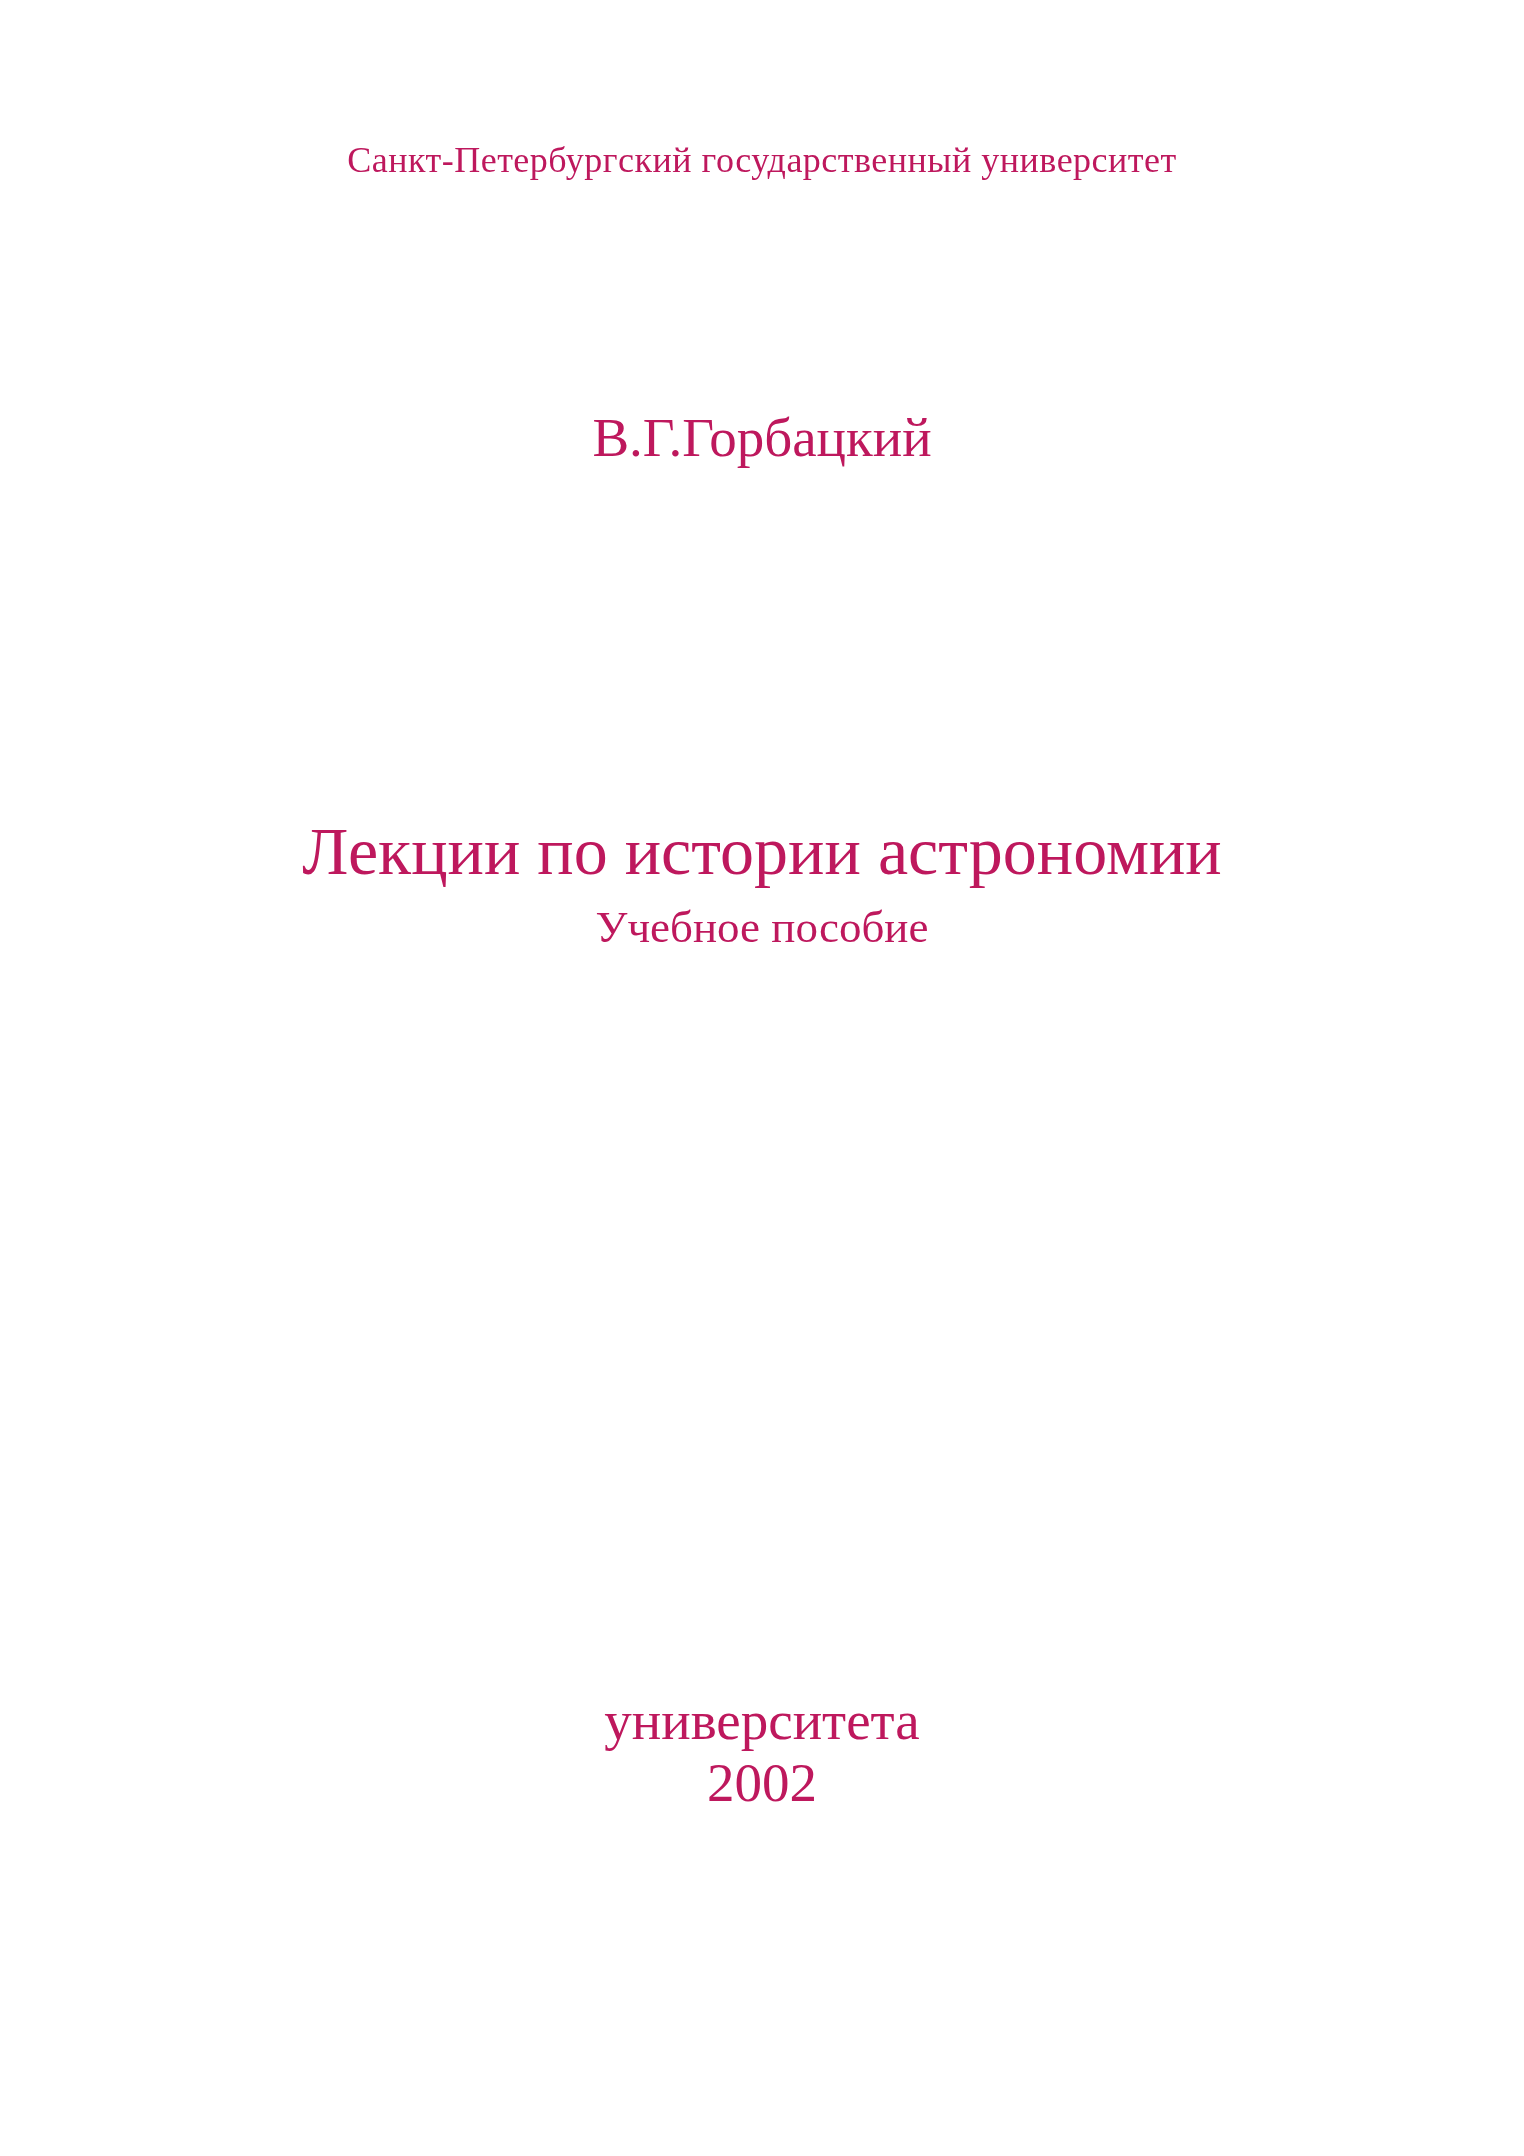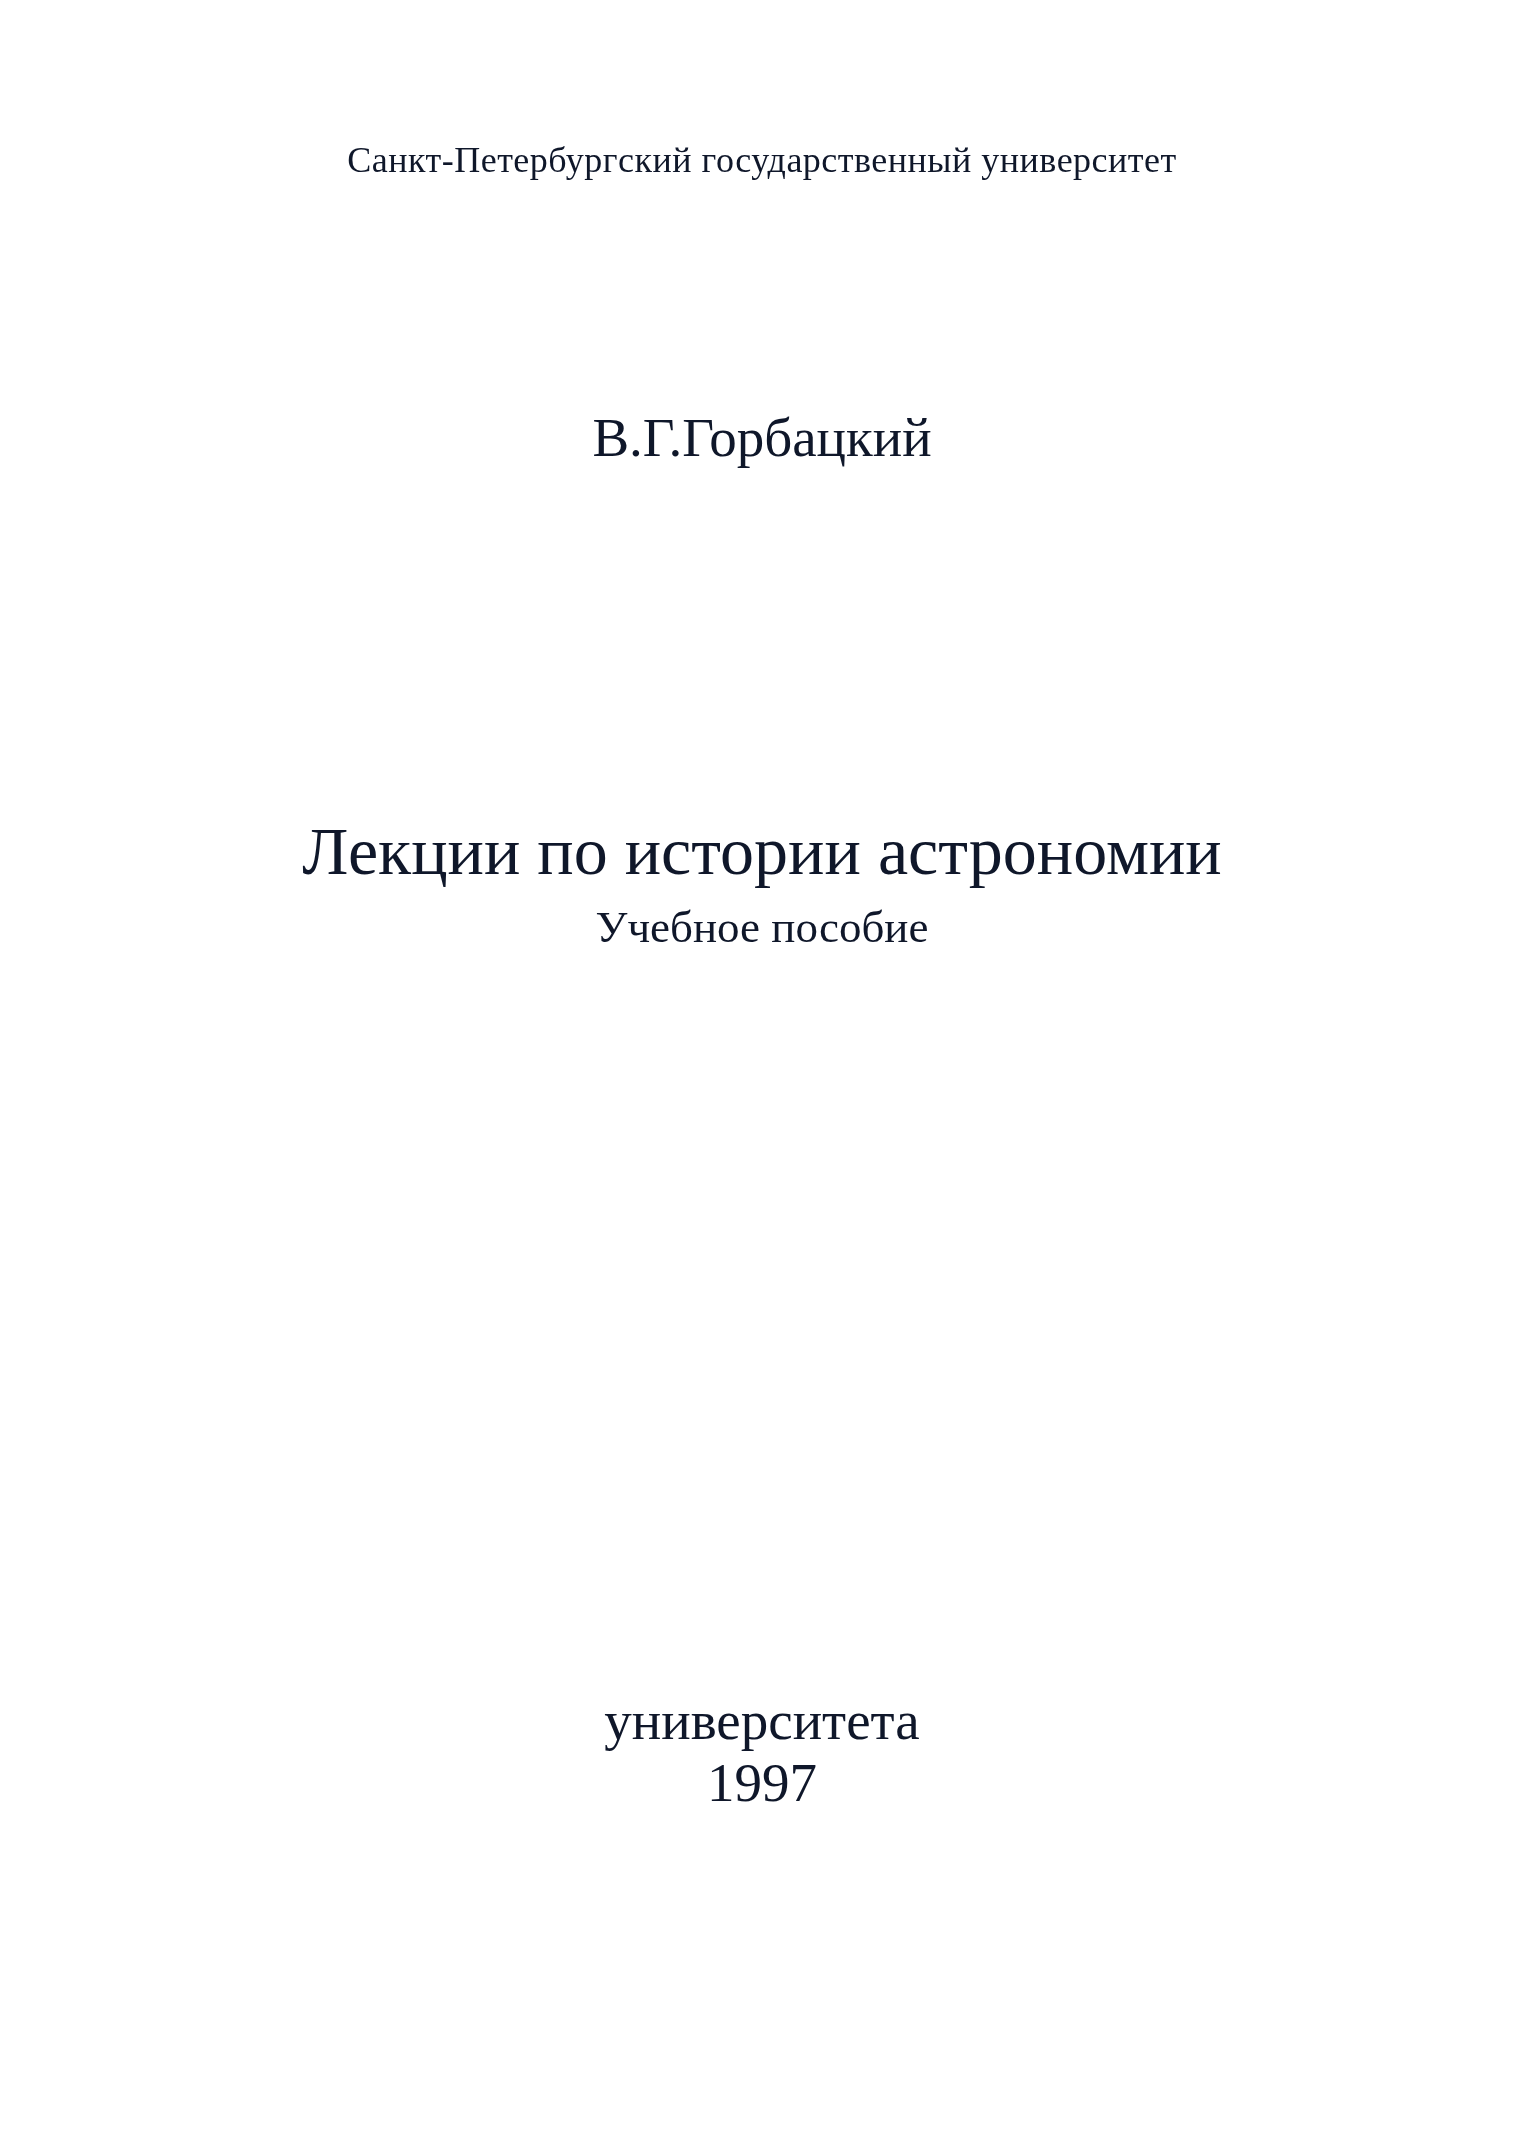--- a/index.html
+++ b/index.html
@@ -7,21 +7,21 @@
     padding: 0;
     background: #ffffff;
   }
   .page {
     position: relative;
     width: 1524px;
     height: 2156px;
     background: #ffffff;
     overflow: hidden;
     font-family: "Liberation Serif", "DejaVu Serif", serif;
-    color: #0f172a;
+    color: #be185d;
   }
   .centered-line {
     position: absolute;
     left: 0;
     right: 0;
     text-align: center;
     white-space: nowrap;
   }
   .university-line {
     top: 139px;
@@ -89,17 +89,17 @@
   <div class="centered-line university-line">Санкт-Петербургский государственный университет</div>
 
   <div class="centered-line author-line">В.Г.Горбацкий</div>
 
   <div class="centered-line title-line">Лекции по истории астрономии</div>
 
   <div class="centered-line subtitle-line">Учебное пособие</div>
 
   <div class="imprint-block">
     <div>университета</div>
-    <div>1997</div>
+    <div>2002</div>
   </div>
 
 
 </div>
 
 </body></html>

